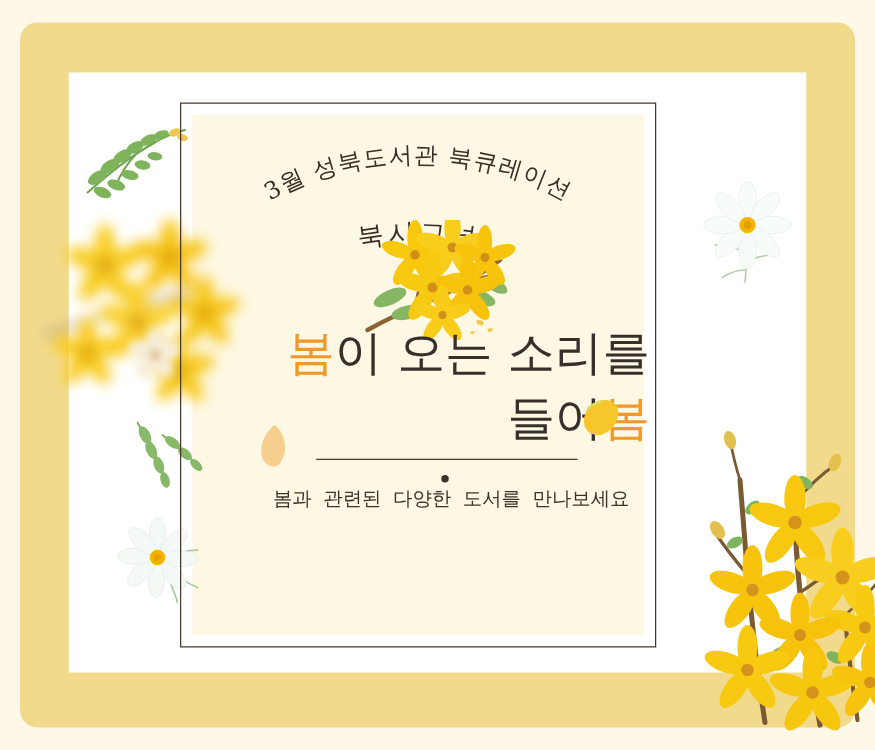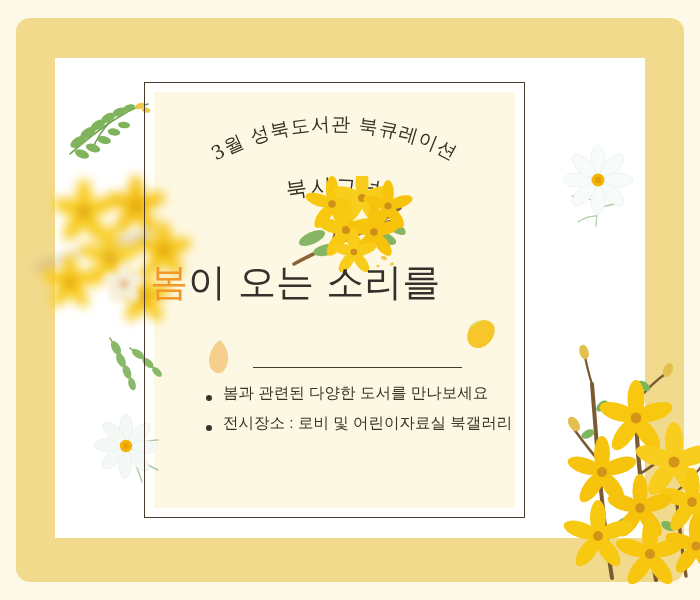--- a/index.html
+++ b/index.html
@@ -97,21 +97,21 @@
     height: 96px;
   }
   .sprig svg { display:block; }
 
   
   .title {
     position: absolute;
     left: 150px;
     top: 256px;
     width: 370px;
-    text-align: left;
+    text-align: right;
     font-family: "DejaVu Serif", "Liberation Serif", serif;
     font-size: 38px;
     line-height: 1.38;
     color: #35302b;
     font-weight: 400;
     letter-spacing: 0px;
   }
   .title .hl { color: #f0992a; }
 
   
@@ -126,26 +126,27 @@
 
   
   .bullets {
     position: absolute;
     left: 206px;
     top: 383px;
     width: 310px;
   }
   .bullet-row {
     display: flex;
-    align-items: flex-end;
+    align-items: center;
     margin-bottom: 9px;
-    font-family: Liberation Sans, sans-serif;
+    font-family: Liberation Mono, monospace;
     font-size: 15.5px;
     color: #3c322a;
     white-space: nowrap;
+    flex-direction: column;
   }
   .bullet-dot {
     flex: 0 0 auto;
     width: 6px;
     height: 6px;
     border-radius: 50%;
     background: #3c322a;
     margin-right: 11px;
     position: relative;
     top: -3px;
@@ -561,20 +562,21 @@
       <g fill="#f2c335" opacity="0.85">
         <ellipse cx="96" cy="82" rx="3" ry="2" transform="rotate(20 96 82)"></ellipse>
         <ellipse cx="104" cy="88" rx="2.2" ry="1.5" transform="rotate(-12 104 88)"></ellipse>
         <ellipse cx="90" cy="90" rx="1.8" ry="1.2"></ellipse>
       </g>
     </svg>
   </div>
 
   <div class="title">
     <div><span class="hl">봄</span><span>이 오는 소리를</span></div>
+    <div><span>들어</span><span class="hl">봄</span></div>
   </div>
 
   <div class="deco" style="left:205px; top:338px; width:30px; height:38px;">
     <svg width="30" height="38" viewBox="0 0 30 38">
       <path d="M15,2 C24,10 26,24 18,34 C11,38 4,32 4,23 C4,14 9,6 15,2 Z" fill="#f5cf8e"></path>
     </svg>
   </div>
 
   <div class="deco" style="left:462px; top:316px; width:36px; height:36px;">
     <svg width="36" height="36" viewBox="0 0 36 36">
@@ -583,19 +585,15 @@
     </svg>
   </div>
 
   <div class="divider"></div>
 
   <div class="bullets">
     <div class="bullet-row">
       <span class="bullet-dot"></span>
       <span>봄과 관련된 다양한 도서를 만나보세요</span>
     </div>
-    <div class="bullet-row">
-      <span class="bullet-dot"></span>
-      <span>전시장소 : 로비 및 어린이자료실 북갤러리</span>
-    </div>
   </div>
 
 </div>
 
 </body></html>

